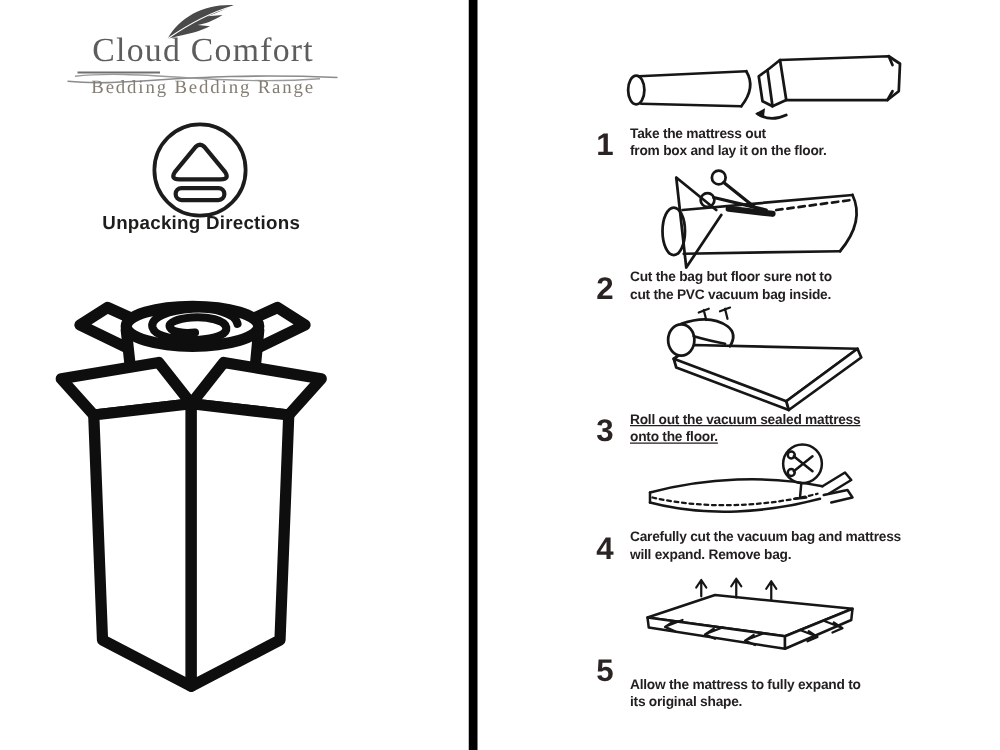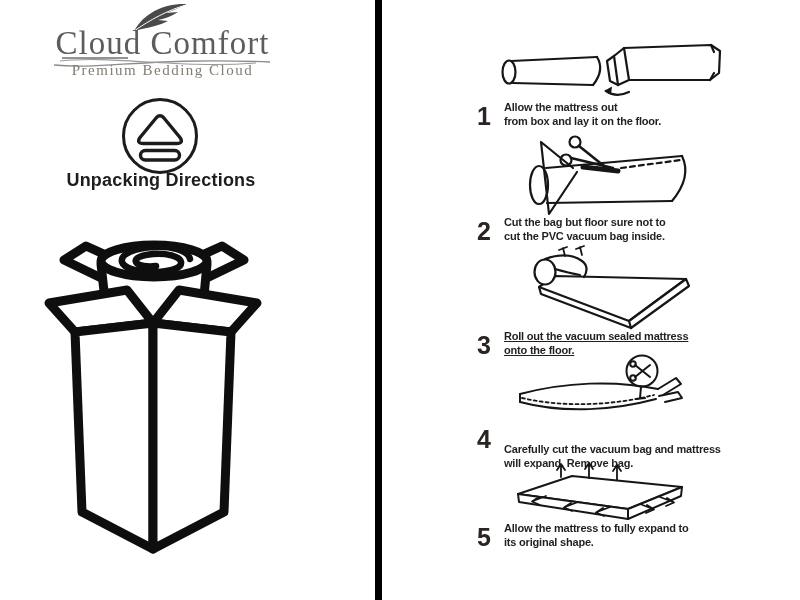--- a/index.html
+++ b/index.html
@@ -7,68 +7,68 @@
     width:800px;height:600px;position:relative;overflow:hidden;
     background:#ffffff;
     font-family:"Liberation Sans",sans-serif;
   }
   .abs{position:absolute;}
 
   
   .brand-name{
     left:0;top:25px;width:325px;text-align:center;
     font-family:"Liberation Serif",serif;
-    font-size:33px;font-weight:normal;color:#5d5d5d;letter-spacing:1px;
+    font-size:27px;font-weight:normal;color:#5d5d5d;letter-spacing:1px;
   }
   .brand-tagline{
     left:0;top:62px;width:325px;text-align:center;
     font-family:"Liberation Serif",serif;
     font-size:15px;color:#837d72;letter-spacing:1.5px;
   }
   .section-heading{
     left:0;top:170px;width:322px;text-align:center;
-    font-size:18px;font-weight:bold;color:#1d1d1b;letter-spacing:.2px;
+    font-size:15px;font-weight:bold;color:#1d1d1b;letter-spacing:.2px;
   }
 
   
   .divider{left:375px;top:0;width:7px;height:600px;background:#000000;}
 
   
   .step-num{
     width:28px;text-align:center;
     font-size:25px;font-weight:bold;color:#2a2422;line-height:1;
   }
   .step-text{
     width:265px;
     font-size:11px;font-weight:bold;color:#231f20;
     line-height:13.5px;letter-spacing:-0.2px;white-space:pre-line;
   }
   .n1{left:470px;top:104px;} .t1{left:504px;top:101px;}
   .n2{left:470px;top:219px;} .t2{left:504px;top:216px;}
   .n3{left:470px;top:333px;} .t3{left:504px;top:330px;text-decoration:underline;}
-  .n4{left:470px;top:427px;} .t4{left:504px;top:443px;}
-  .n5{left:470px;top:525px;} .t5{left:504px;top:522px;}
+  .n4{left:470px;top:427px;} .t4{left:504px;top:424px;}
+  .n5{left:470px;top:525px;} .t5{left:504px;top:542px;}
 </style>
 </head>
 <body>
 
 <svg class="abs" style="left:130px;top:1px" width="60" height="32" viewBox="0 0 60 32">
   <path d="M4,30 C14,12 34,2 57,3 C46,8 42,10 36,12 L48,11 C40,16 34,18 28,19 L38,20 C30,24 22,26 12,28 Z" fill="#4a4a4a"></path>
   <path d="M4,30 C20,19 38,9 56,4" stroke="#ffffff" stroke-width="1" fill="none"></path>
 </svg>
 
 <div class="abs brand-name">Cloud Comfort</div>
 
 <svg class="abs" style="left:52px;top:55px" width="220" height="16" viewBox="0 0 220 16">
   <path d="M10,3 L76,3" stroke="#6f6f6f" stroke-width="1.6" fill="none"></path>
   <path d="M2,10 C50,15 95,2 218,7" stroke="#8b8b8b" stroke-width="1.3" fill="none"></path>
   <path d="M8,6 C60,0 125,14 204,8" stroke="#9a9a9a" stroke-width="1.1" fill="none"></path>
 </svg>
 
-<div class="abs brand-tagline">Premium Bedding Cloud</div>
+<div class="abs brand-tagline">Bedding Bedding Range</div>
 
 <svg class="abs" style="left:120px;top:96px" width="80" height="80" viewBox="0 0 80 80">
   <g fill="none" stroke="#1c1c1c" stroke-linejoin="round" stroke-linecap="round">
     <circle cx="40" cy="40" r="36.5" stroke-width="3"></circle>
     <path d="M36.5,21.5 Q40,18 43.5,21.5 L60,41.5 Q64,47.5 56.5,47.5 L23.5,47.5 Q16,47.5 20,41.5 Z" stroke-width="3.4" fill="#ffffff"></path>
     <rect x="20.5" y="54.5" width="39" height="9.5" rx="4.75" stroke-width="3.4" fill="#ffffff"></rect>
   </g>
 </svg>
 
 <div class="abs section-heading">Unpacking Directions</div>
@@ -103,21 +103,21 @@
     <path d="M131,52 Q118,58 108,51"></path>
     <path d="M116,16 L126,8 L131,40 L120,45 Z"></path>
     <path d="M116,16 L109,21 L112,41 L120,45"></path>
     <path d="M126,8 L213,5 L222,11 L221,33 L212,40 L131,40"></path>
     <path d="M213,5 L216,12 M212,40 L216,33"></path>
   </g>
   <polygon points="106,51 114,46.5 113,54.5" fill="#161616"></polygon>
 </svg>
 
 <div class="abs step-num n1">1</div>
-<div class="abs step-text t1">Allow the mattress out
+<div class="abs step-text t1">Take the mattress out
 from box and lay it on the floor.</div>
 
 <svg class="abs" style="left:521px;top:126px" width="195" height="92" viewBox="0 0 195 92">
   <g fill="none" stroke="#161616" stroke-width="2.2" stroke-linecap="round" stroke-linejoin="round">
     <path d="M52,42 L20,16 L28,88 L56,46"></path>
     <ellipse cx="18" cy="59" rx="9" ry="19"></ellipse>
     <path d="M25,42 L161,30"></path>
     <path d="M26,77 L151,75"></path>
     <path d="M161,30 Q171,51 151,75"></path>
     <g>

